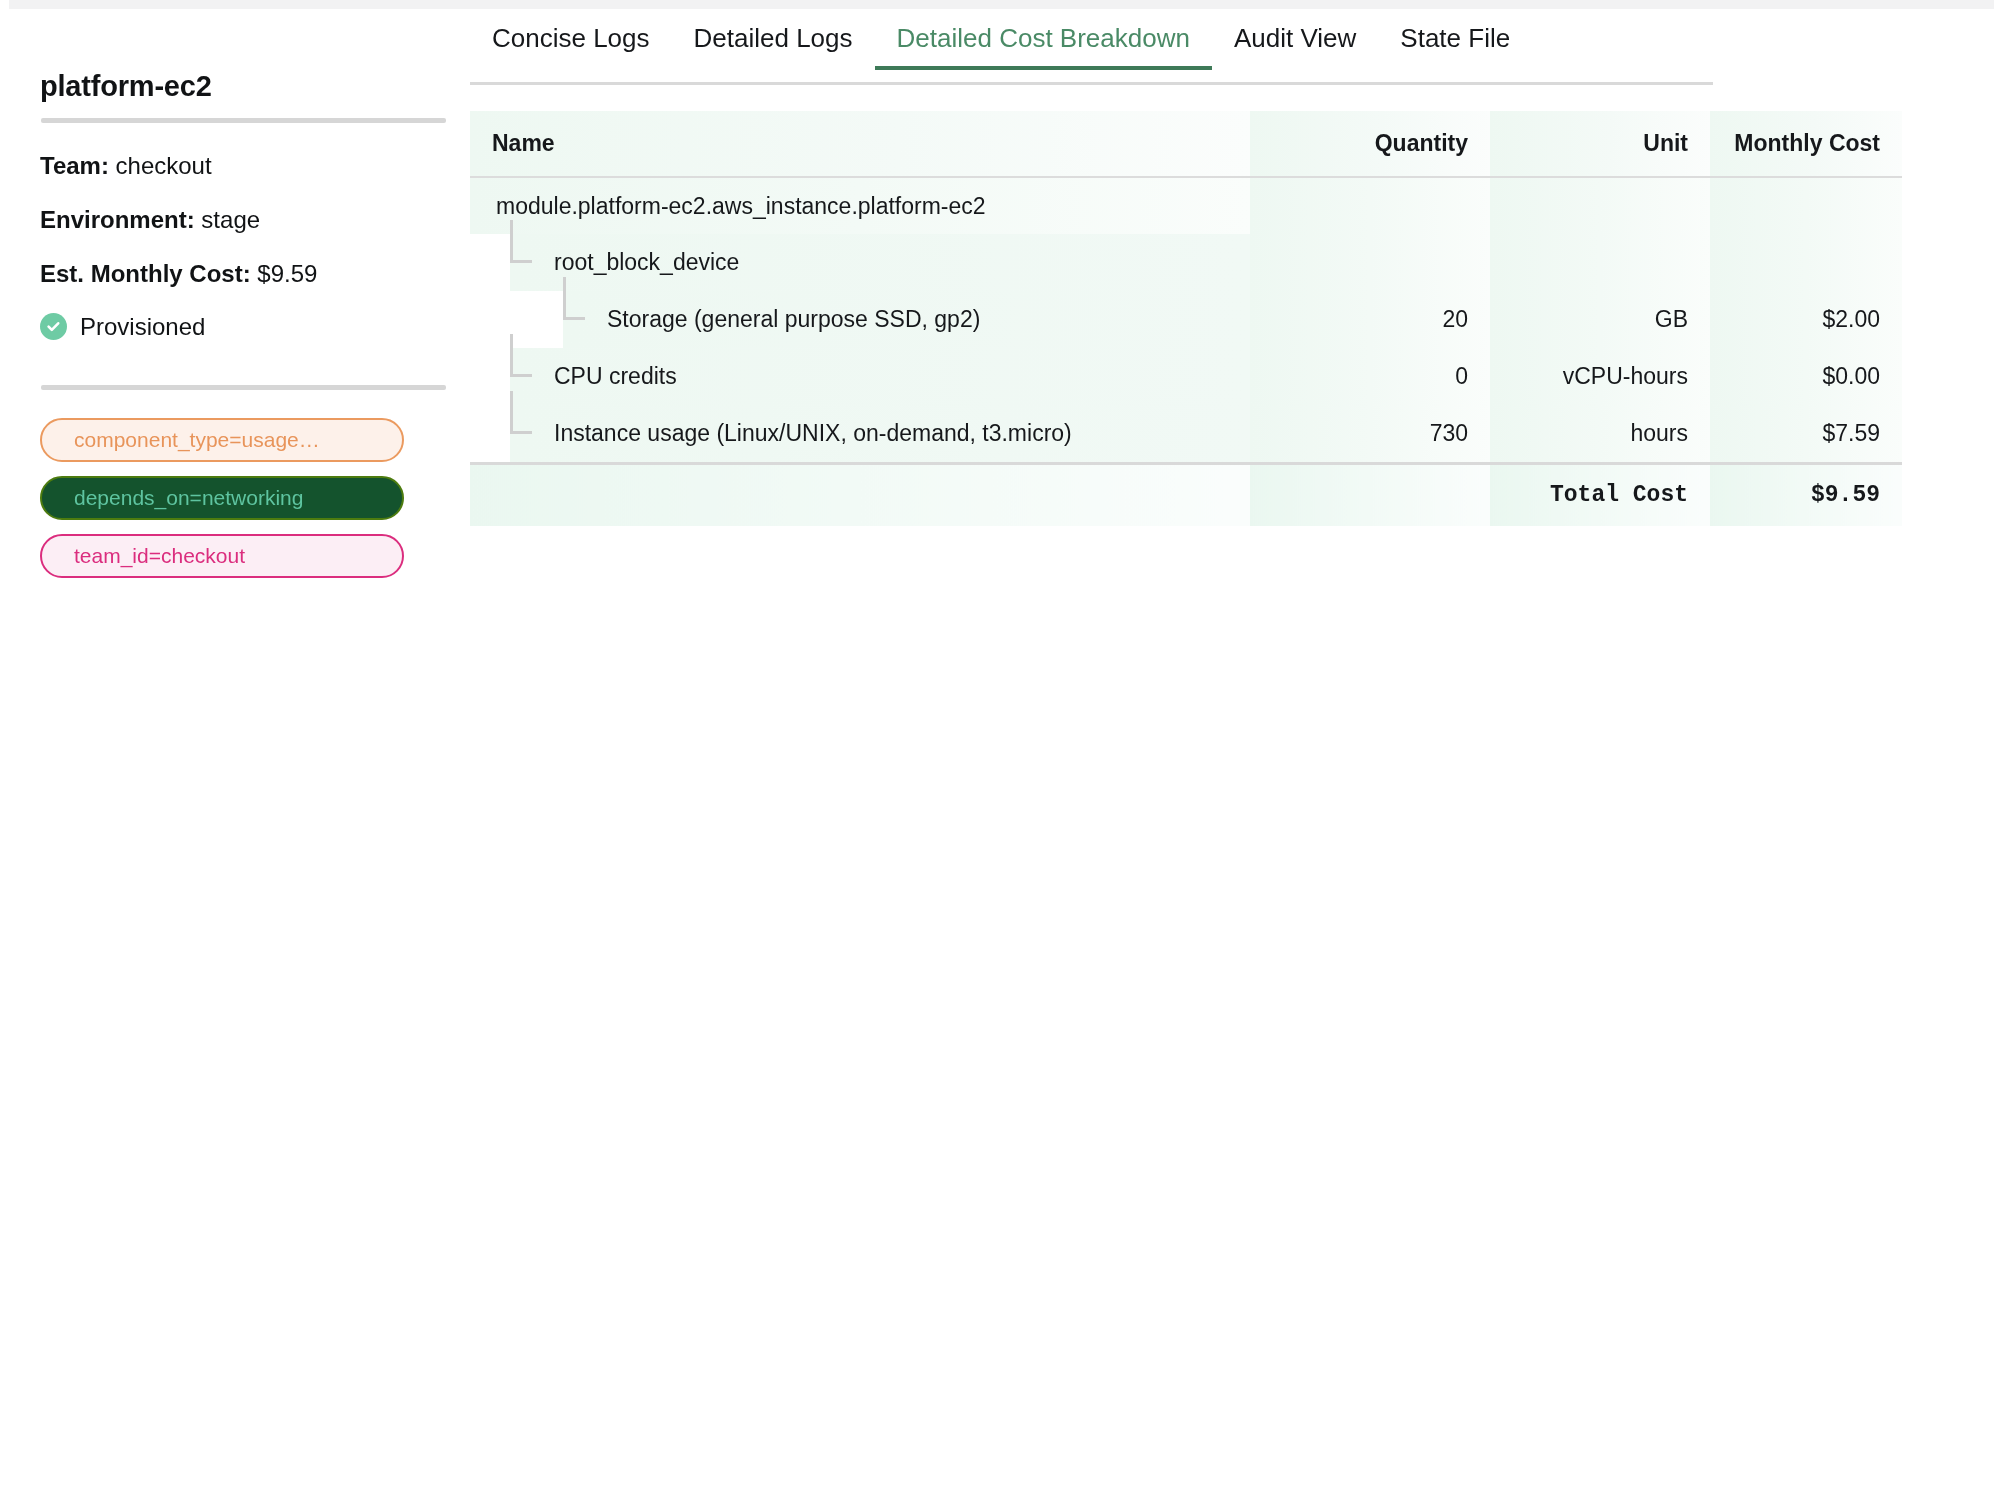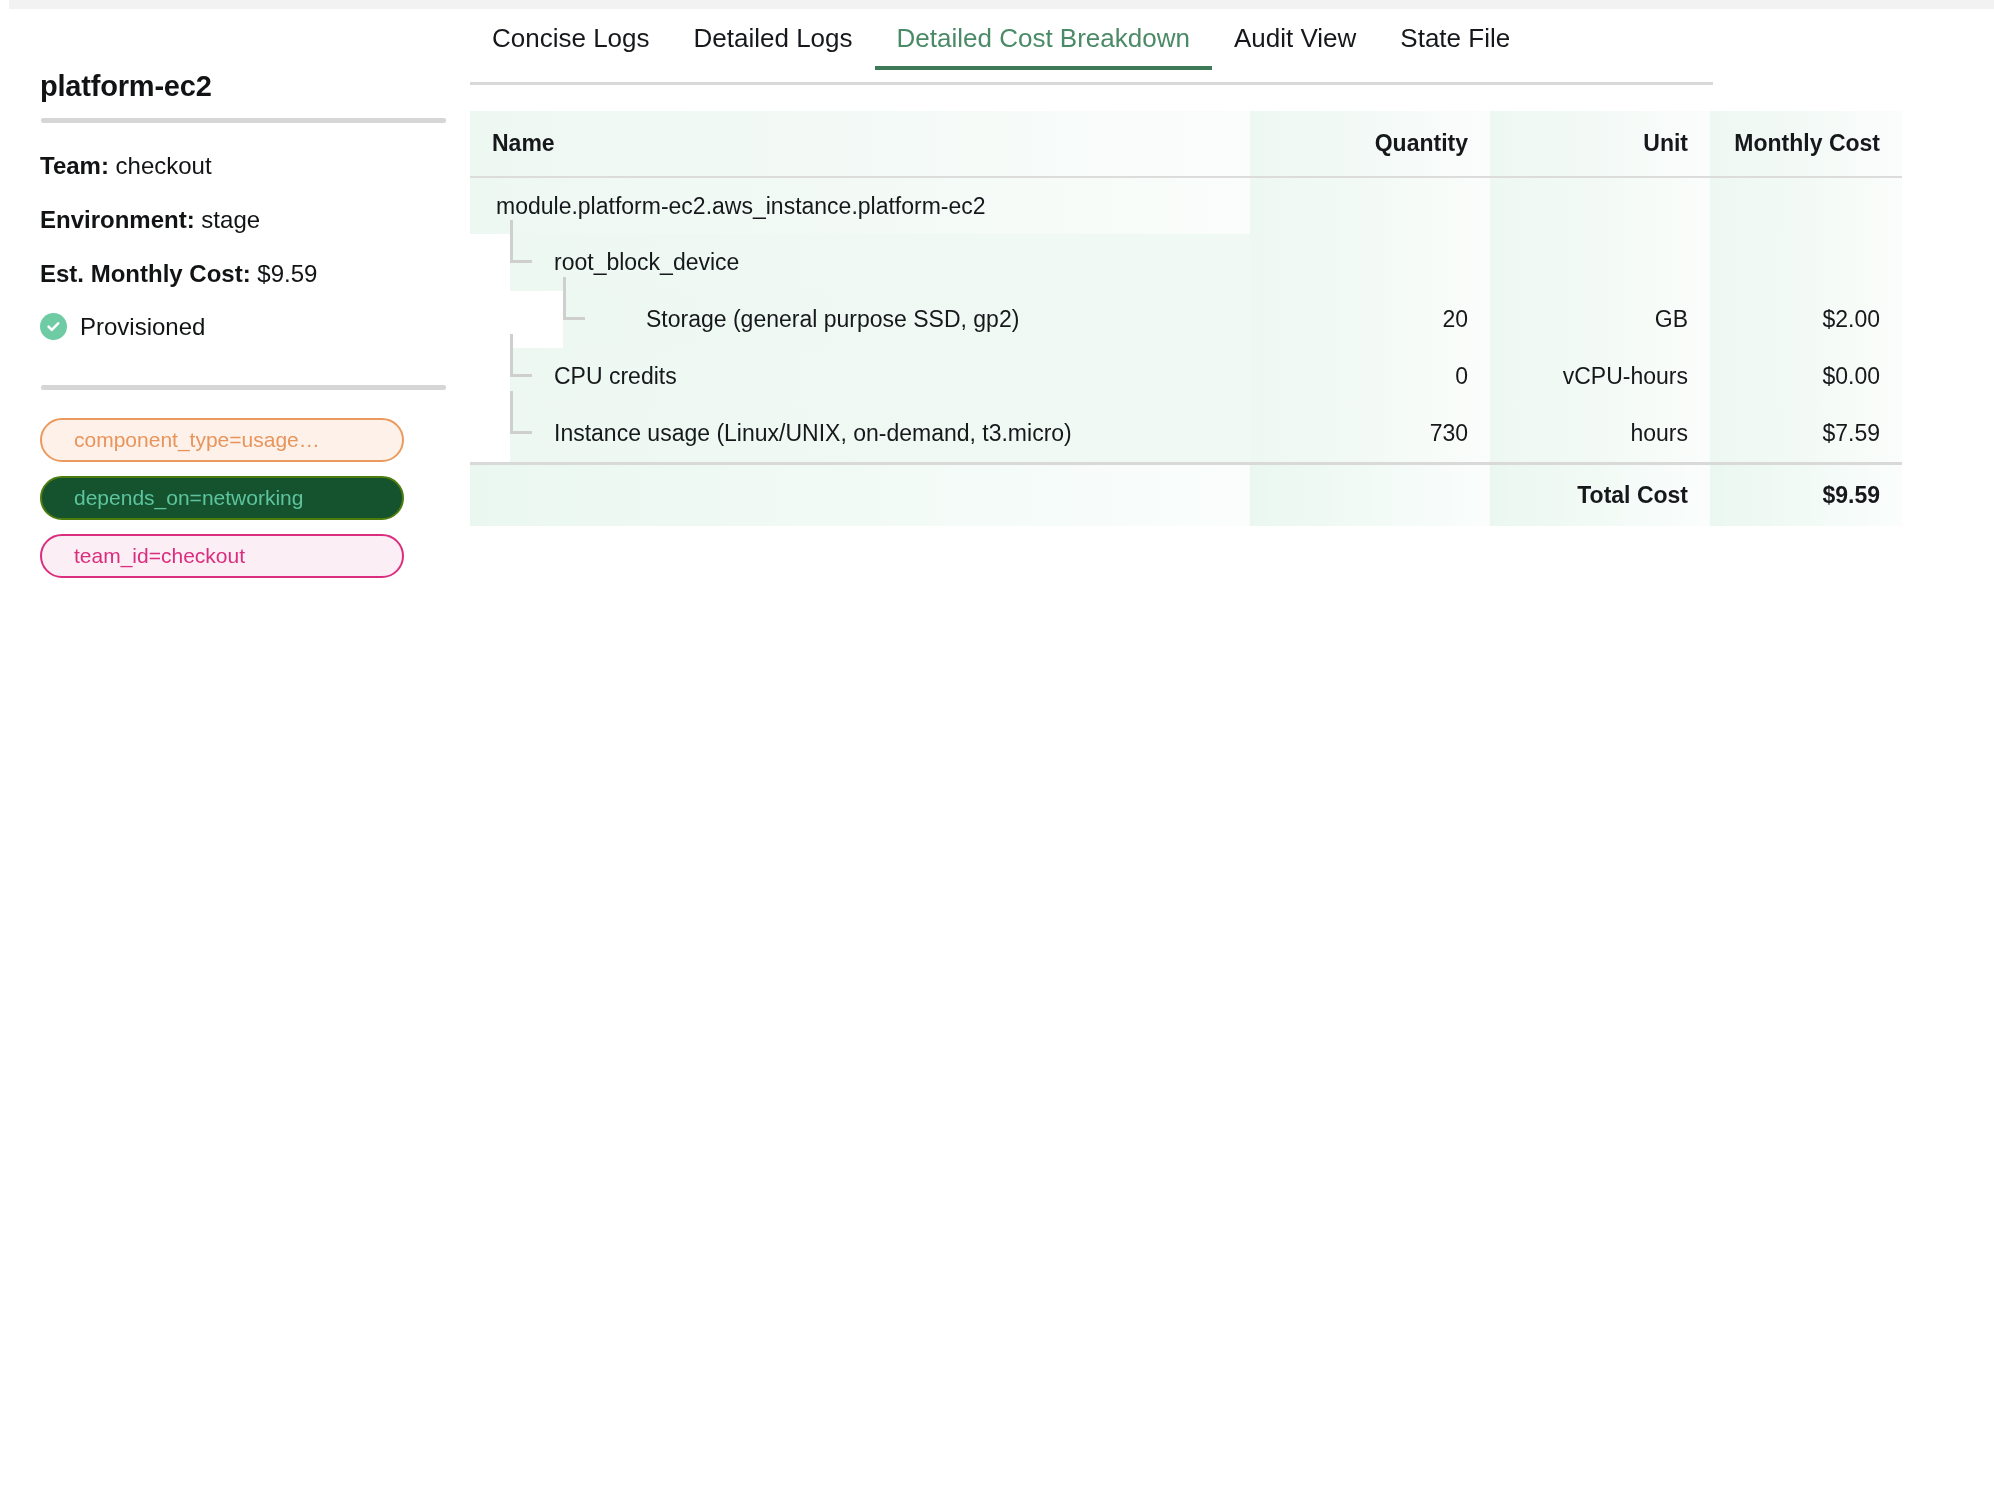--- a/index.html
+++ b/index.html
@@ -229,21 +229,21 @@
     background: #cfcfcf;
   }
   .elbow::after { 
     content: "";
     position: absolute;
     left: 0; top: 26px;
     width: 22px; height: 3px;
     background: #cfcfcf;
   }
   .indent-1 { padding-left: 40px; }
-  .indent-2 { padding-left: 93px; gap: 39px; }
+  .indent-2 { padding-left: 93px; }
   .node-label { padding-left: 4px; white-space: nowrap; }
 
   
   tbody tr.lvl1 td.name-cell,
   tbody tr.lvl2 td.name-cell {
     background: linear-gradient(to right,
         #ffffff 0px, #ffffff 40px,
         #eef8f2 40px, #f1f9f5 100%);
   }
   tbody tr.lvl2 td.name-cell {
@@ -252,21 +252,21 @@
         #eef8f2 93px, #f1f9f5 100%);
   }
 
   tfoot td {
     height: 62px;
     background: linear-gradient(to right, #eaf7f0 0%, #f2faf6 50%, #fafdfc 100%);
     border-top: 3px solid #d9d9d9;
     font-weight: bold;
     font-size: 23px;
   }
-  tfoot td.r { text-align: right; padding-right: 22px; }
+  tfoot td.r { text-align: right; padding-right: 22px; font-family: Liberation Mono, monospace; }
 </style>
 </head>
 <body>
 
 <div class="page">
 
   <div class="top-strip">
     <div class="top-strip-notch"></div>
   </div>
 

